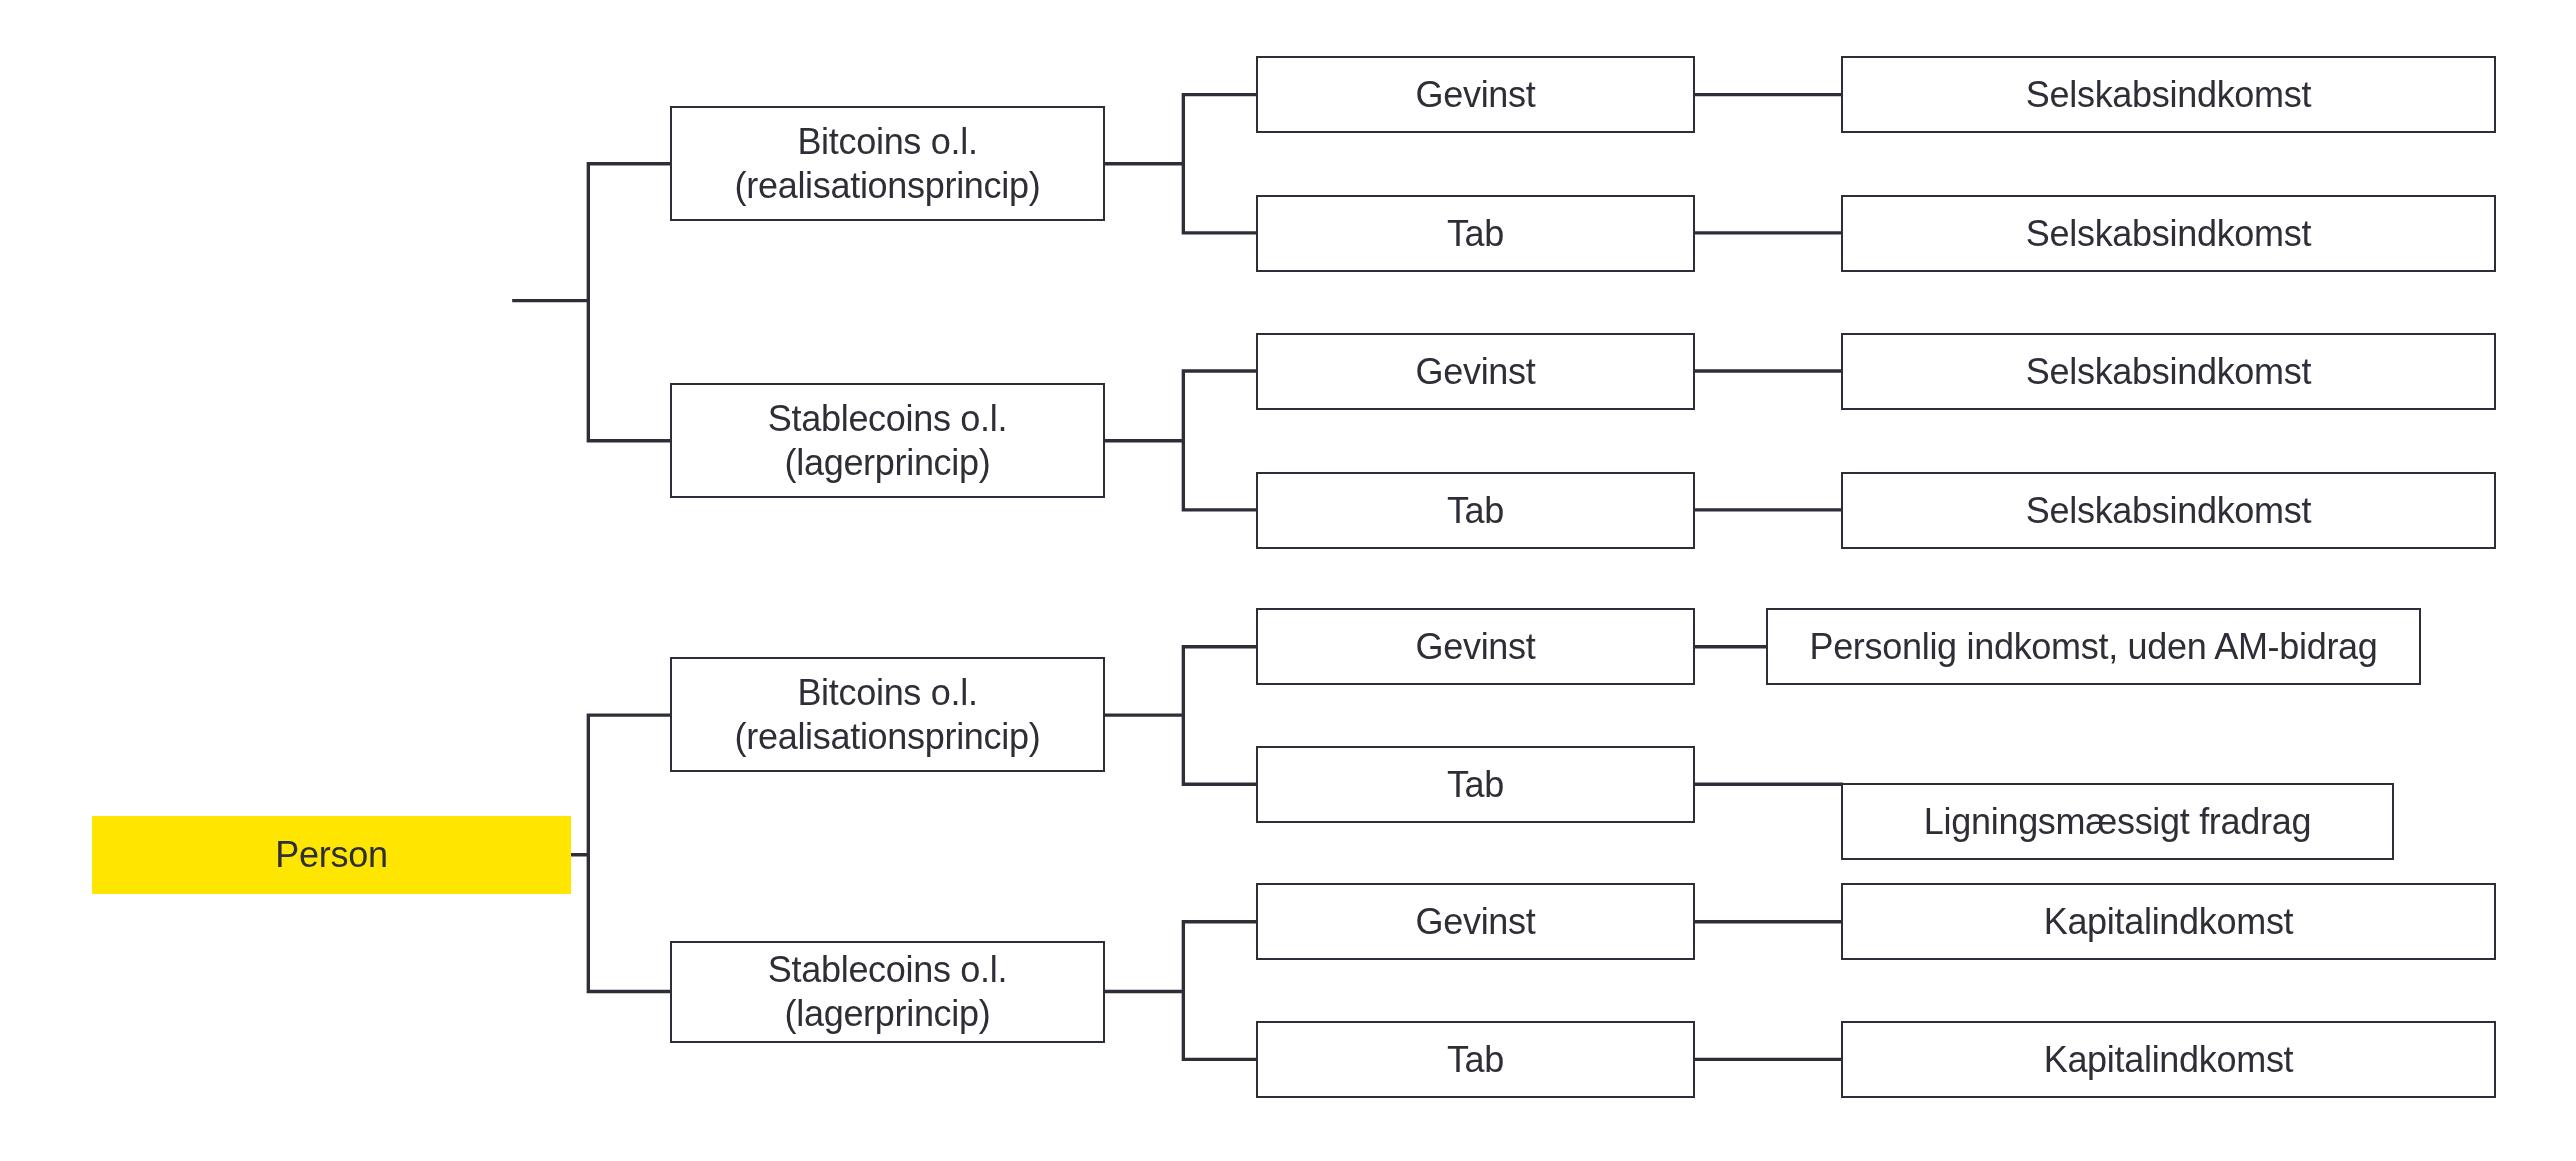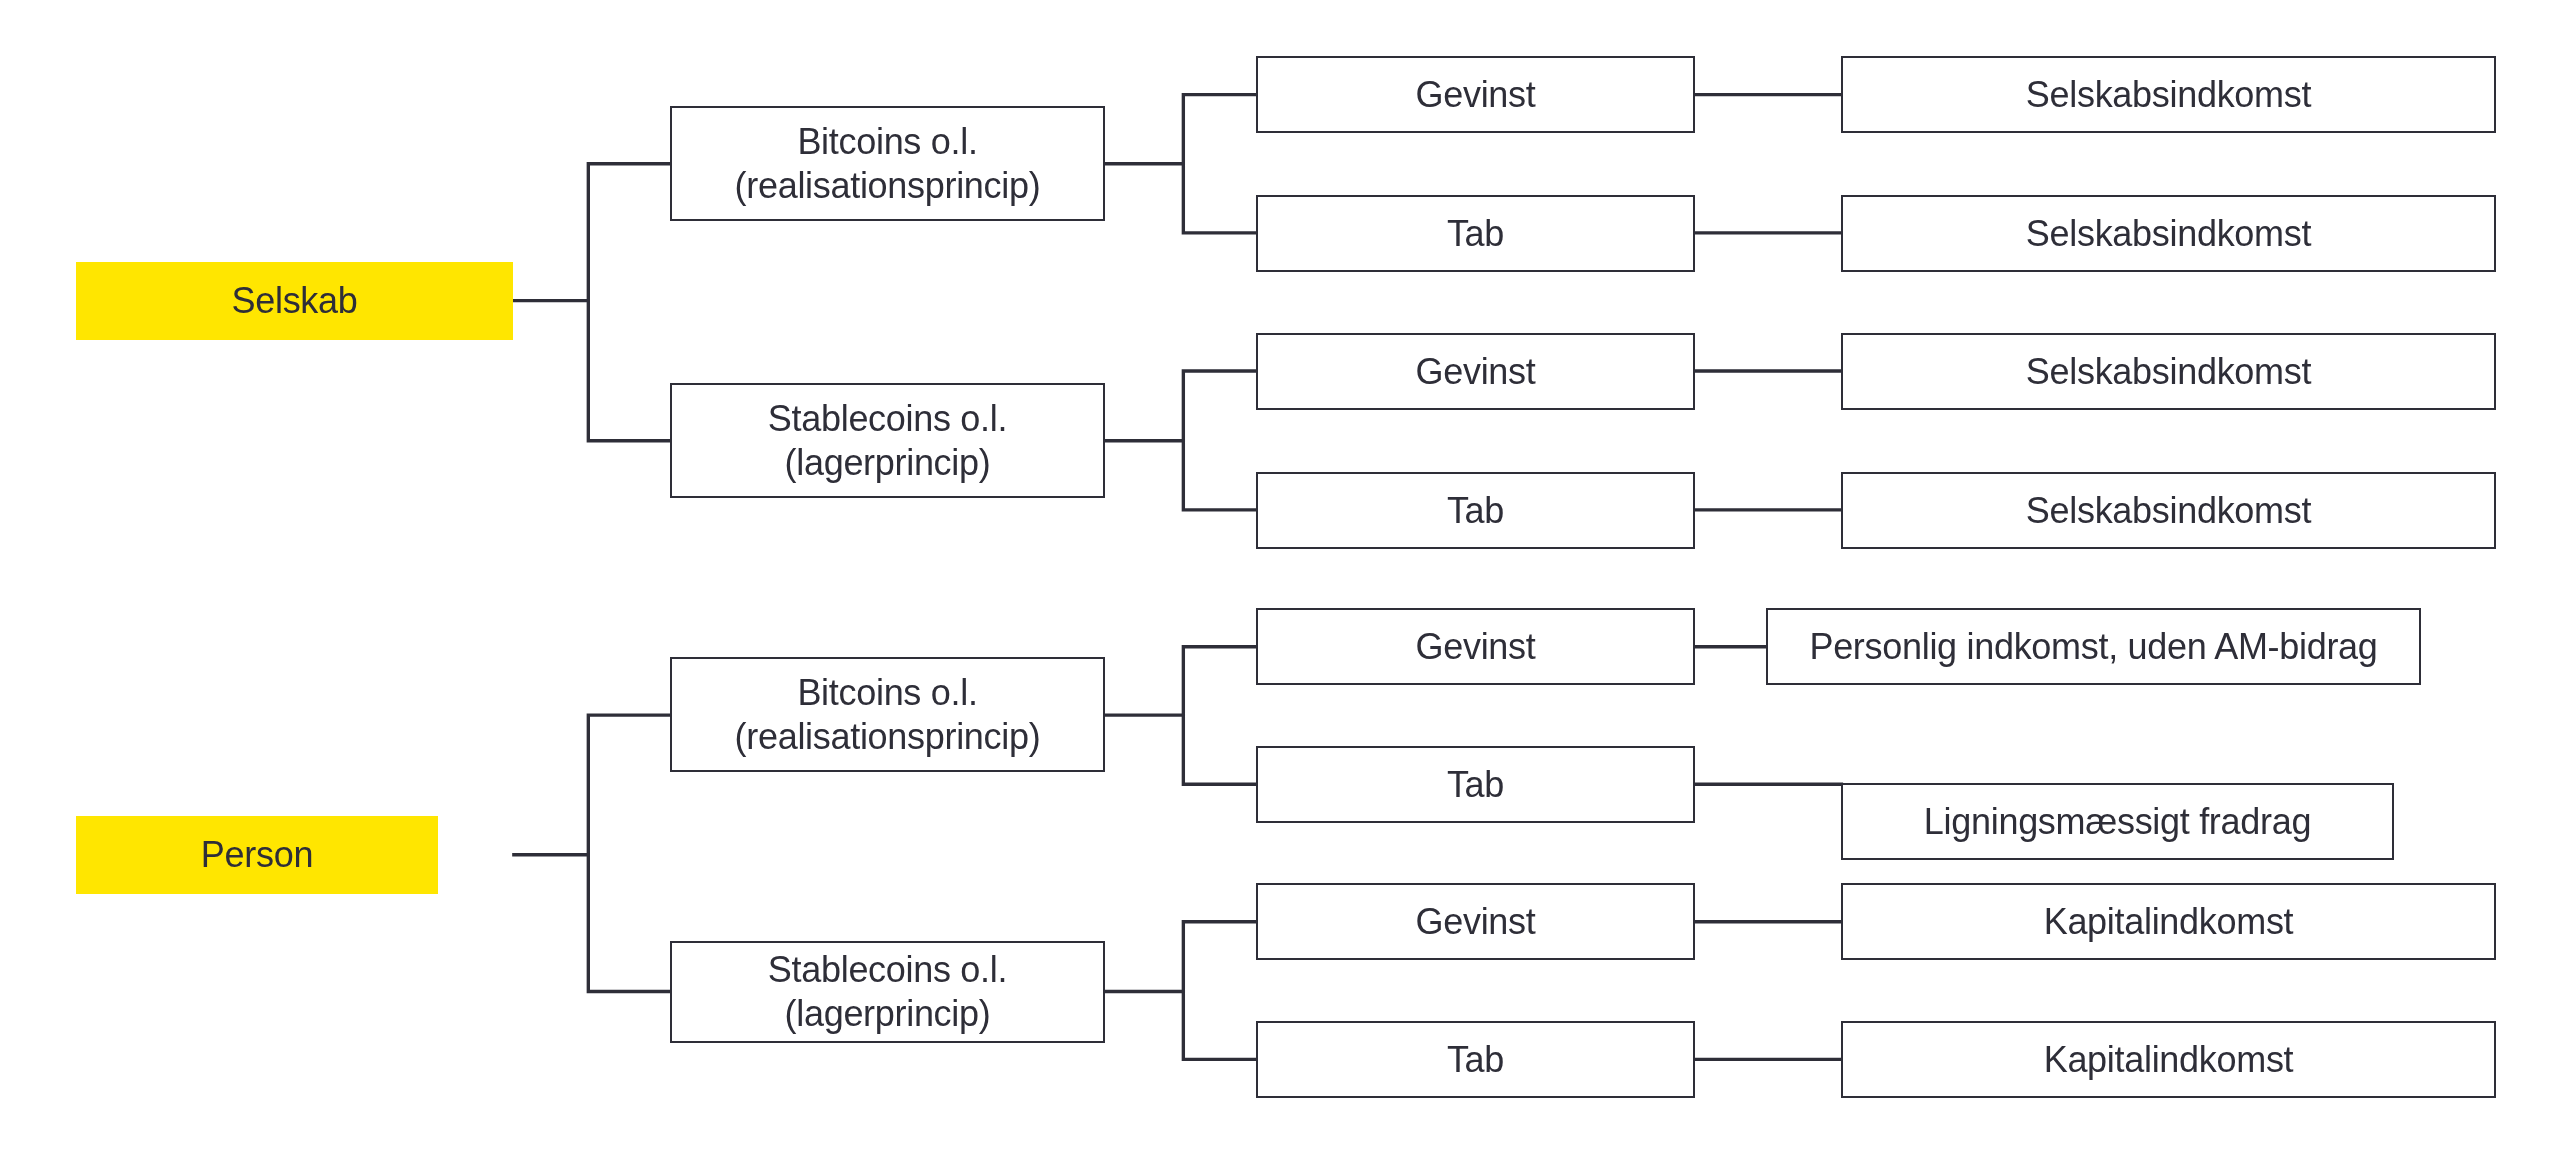--- a/index.html
+++ b/index.html
@@ -58,23 +58,20 @@
     <path fill="none" stroke="#2e2e38" stroke-width="5" stroke-linecap="square" d="M766 448 H877  M877 244 V657  M877 244 H999  M877 657 H999
          M1647 244 H1764  M1764 141 V347  M1764 141 H1873  M1764 347 H1873
          M1647 657 H1764  M1764 553 V760  M1764 553 H1873  M1764 760 H1873
          M2527 141 H2745  M2527 347 H2745  M2527 553 H2745  M2527 760 H2745
          M766 1274 H877  M877 1066 V1478  M877 1066 H999  M877 1478 H999
          M1647 1066 H1764  M1764 964 V1169  M1764 964 H1873  M1764 1169 H1873
          M1647 1478 H1764  M1764 1374 V1579  M1764 1374 H1873  M1764 1579 H1873
          M2527 964 H2745  M2527 1169 H2745  M2527 1374 H2745  M2527 1579 H2745"></path>
   </svg>
 
-  <div class="node root" style="left:76px;top:262px;width:437px;height:78px">
-    <span>Selskab</span>
-  </div>
 
   <div class="node box" style="left:670px;top:106px;width:435px;height:115px">
     <span>Bitcoins o.l.</span>
     <span>(realisationsprincip)</span>
   </div>
 
   <div class="node box" style="left:670px;top:383px;width:435px;height:115px">
     <span>Stablecoins o.l.</span>
     <span>(lagerprincip)</span>
   </div>
@@ -100,21 +97,21 @@
     <span>Selskabsindkomst</span>
   </div>
 
   <div class="node box" style="left:1256px;top:472px;width:439px;height:77px">
     <span>Tab</span>
   </div>
   <div class="node box" style="left:1841px;top:472px;width:655px;height:77px">
     <span>Selskabsindkomst</span>
   </div>
 
-  <div class="node root" style="left:76px;top:816px;width:362px;height:78px">
+  <div class="node root" style="left:92px;top:816px;width:479px;height:78px">
     <span>Person</span>
   </div>
 
   <div class="node box" style="left:670px;top:657px;width:435px;height:115px">
     <span>Bitcoins o.l.</span>
     <span>(realisationsprincip)</span>
   </div>
 
   <div class="node box" style="left:670px;top:941px;width:435px;height:102px">
     <span>Stablecoins o.l.</span>

